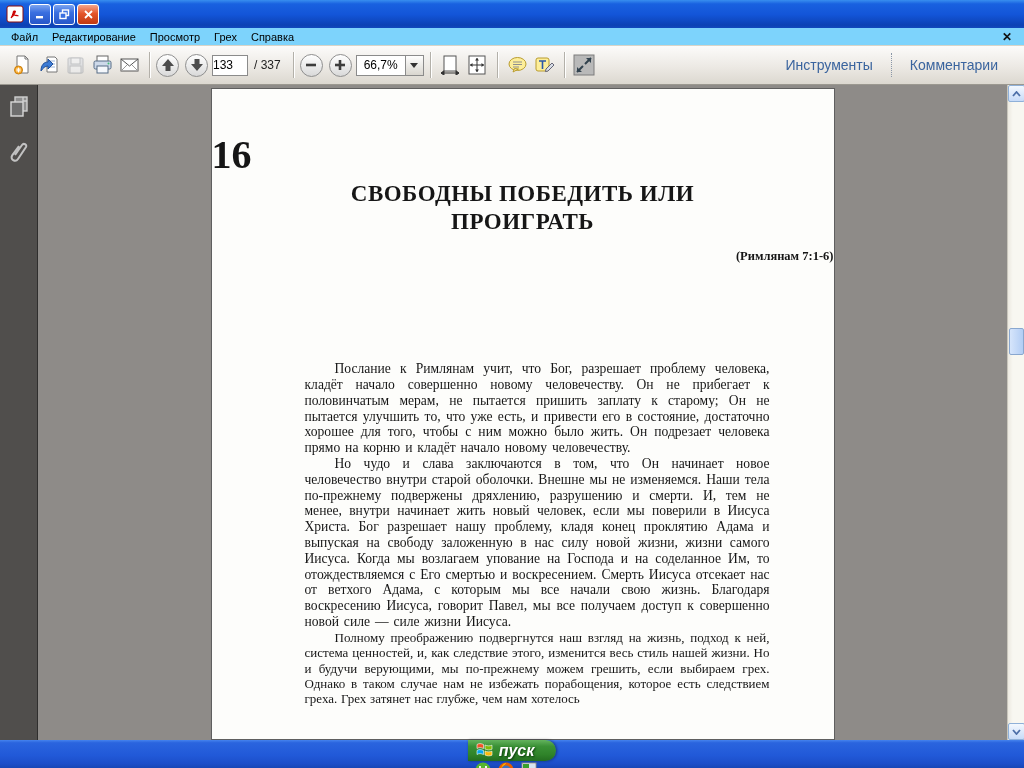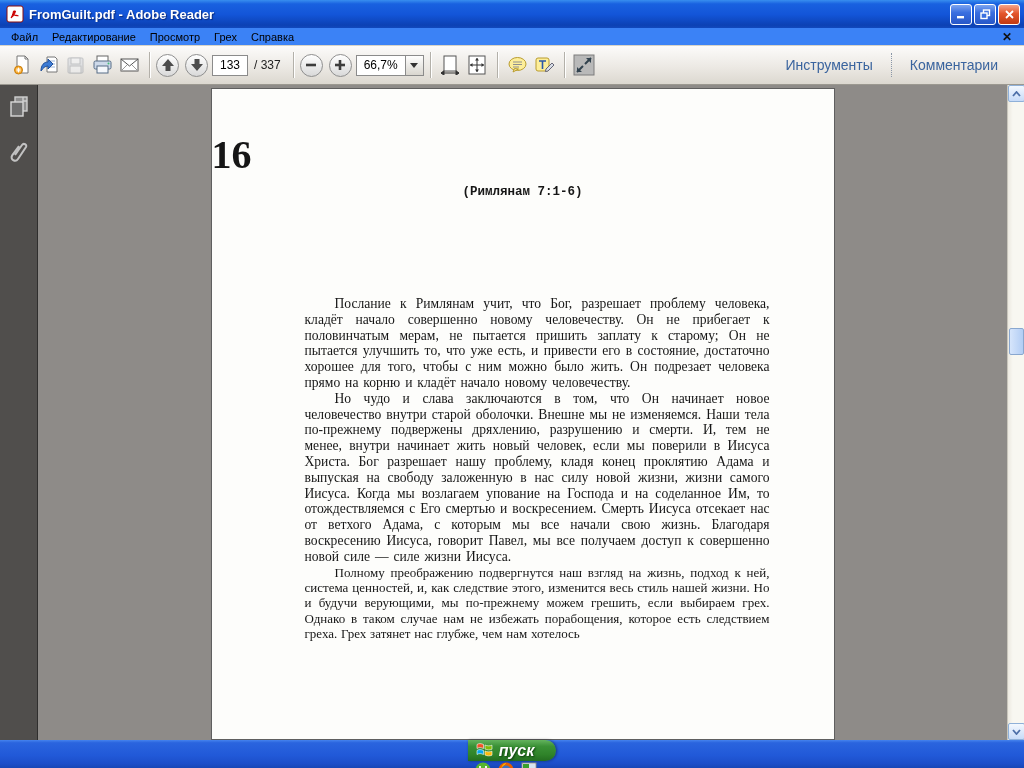--- a/index.html
+++ b/index.html
@@ -13,35 +13,35 @@
   .app-icon { width:18px; height:18px; margin-right:5px; flex:0 0 auto; }
   .title-text { color:#fff; font-weight:bold; font-size:13px; text-shadow:1px 1px 1px #0a2a7a; flex:1;
     white-space:nowrap; overflow:hidden; }
   .win-controls { display:flex; gap:2px; }
   .wc { width:22px; height:21px; border-radius:3px; border:1px solid #fff; display:flex;
     align-items:center; justify-content:center; cursor:pointer; padding:0; }
   .wc.blue { background:linear-gradient(180deg,#7ba4ef 0%,#3a6fe0 40%,#2757c8 100%); }
   .wc.red  { background:linear-gradient(180deg,#f4a58a 0%,#e4552b 45%,#c03a12 100%); }
 
   
-  .menubar { height:18px; background:#3b82f6; display:flex; align-items:center; font-size:11px;
+  .menubar { height:18px; background:#7dd3fc; display:flex; align-items:center; font-size:11px;
     color:#000; border-bottom:1px solid #d8d4c8; padding:0 4px; }
   .menu-item { padding:1px 7px; cursor:default; }
   .menubar .spacer { flex:1; }
   .menu-close { font-size:12px; font-weight:bold; padding:0 8px; cursor:pointer; color:#111; }
 
   
   .toolbar { height:39px; display:flex; align-items:center; padding:0 8px;
     background:linear-gradient(180deg,#fcfbfa 0%,#ece9e4 55%,#dcd8d0 100%);
     border-bottom:1px solid #9b9890; }
   .tb-btn { width:27px; height:27px; display:flex; align-items:center; justify-content:center;
     border:1px solid transparent; border-radius:2px; cursor:pointer; background:transparent; padding:0; }
   .tb-btn.disabled { opacity:.45; cursor:default; }
   .tb-sep { width:1px; height:26px; background:#b3b0a9; margin:0 6px; box-shadow:1px 0 0 #fff; }
-  .page-input { width:36px; height:21px; border:1px solid #8b8b8b; text-align:center; font-size:12px;
+  .page-input { width:36px; height:21px; border:1px solid #8b8b8b; font-size:12px;
     font-family:"Liberation Sans",sans-serif; background:#fff; margin:0 4px; }
   .page-total { font-size:12px; color:#222; margin:0 6px 0 2px; white-space:nowrap; }
   .zoom-box { height:21px; min-width:50px; border:1px solid #8b8b8b; background:#fff; font-size:12px;
     display:flex; align-items:center; justify-content:center; padding:0 6px; margin-left:4px; }
   .zoom-drop { width:18px; height:21px; border:1px solid #8b8b8b; border-left:none;
     background:linear-gradient(180deg,#fefefe,#d9d6cf); display:flex; align-items:center;
     justify-content:center; cursor:pointer; }
   .caret-down { width:0; height:0; border-left:4px solid transparent; border-right:4px solid transparent;
     border-top:5px solid #333; }
   .tb-right { margin-left:auto; display:flex; align-items:center; height:100%; }
@@ -53,21 +53,21 @@
   .navpanel { width:38px; background:#504e4c; border-right:1px solid #2f2e2d; padding-top:10px;
     display:flex; flex-direction:column; align-items:center; gap:22px; }
   .nav-icon { width:24px; height:24px; display:flex; align-items:center; justify-content:center;
     cursor:pointer; }
   .docpane { flex:1; background:#8e8b88; position:relative; overflow:hidden; }
   .page { width:624px; height:652px; margin:3px auto 0; background:#fdfdfb; border:1px solid #5f5f5f;
     font-family:"Liberation Serif", serif; color:#161616; overflow:hidden; }
   .chapter-number { text-align:left; margin-top:42px; font-size:40px; font-weight:bold; }
   .chapter-title { text-align:center; font-size:23px; font-weight:bold; line-height:1.2;
     letter-spacing:.5px; margin-top:2px; }
-  .chapter-subtitle { text-align:center; font-size:12.5px; font-weight:bold; margin-top:7px;font-family:Liberation Mono, monospace; }
+  .chapter-subtitle { text-align:right; font-size:12.5px; font-weight:bold; margin-top:14px; }
   .bodytext { margin:97px 64px 4px 93px; }
   .bodytext p { font-size:13.6px; line-height:15.8px; text-align:justify; text-indent:30px;
     word-spacing:1.5px; }
   .bodytext p.tight { font-size:13px; line-height:15.4px; word-spacing:.5px; }
 
   
   .scrollbar { width:17px; background:linear-gradient(90deg,#ece9e0,#f8f7f1 30%); position:relative;
     border-left:1px solid #c9c6bc; }
   .sb-btn { position:absolute; left:0; width:17px; height:17px; border:1px solid #8fb0d8;
     border-radius:2px; background:linear-gradient(180deg,#f3f8fe,#c7dbf8); display:flex;
@@ -120,21 +120,20 @@
 <div class="window">
 
   <div class="titlebar">
     <span class="app-icon">
       <svg width="18" height="18" viewBox="0 0 18 18">
           <rect x="1" y="1" width="16" height="16" rx="2" fill="#fff" stroke="#8a0c0c"></rect>
           <path d="M5 13c2-1 4-4 4.5-7h-2C7 9 5.5 12 5 13z" fill="#c00" stroke="#c00"></path>
           <path d="M7 10c2-.5 5-.5 6 1-1.5.5-4 .2-6-1z" fill="#c00"></path>
         </svg>
     </span>
-    <span class="title-text">FromGuilt.pdf - Adobe Reader</span>
     <div class="win-controls">
       <button class="wc blue">
         <svg width="10" height="10" viewBox="0 0 10 10">
             <rect x="1" y="7" width="7" height="2.4" fill="#fff"></rect>
           </svg>
       </button>
       <button class="wc blue">
         <svg width="11" height="11" viewBox="0 0 11 11">
             <rect x="3.5" y="1" width="6" height="5.5" fill="none" stroke="#fff" stroke-width="1.4"></rect>
             <rect x="1" y="4" width="6" height="5.5" fill="#3a6fe0" stroke="#fff" stroke-width="1.4"></rect>
@@ -292,20 +291,24 @@
       <span class="nav-icon">
         <svg width="22" height="24" viewBox="0 0 22 24">
             <path d="M7 14L14 4c1.6-2.3 5.4-.4 4 2l-8 12c-2.6 3.8-8.3.3-5.8-3.6L11 5" fill="none" stroke="#c2c2c2" stroke-width="2"></path>
           </svg>
       </span>
     </div>
 
     <div class="docpane">
       <div class="page">
         <div class="chapter-number">16</div>
+        <div class="chapter-title">
+          <span>СВОБОДНЫ ПОБЕДИТЬ ИЛИ</span><br>
+          <span>ПРОИГРАТЬ</span>
+        </div>
         <div class="chapter-subtitle">(Римлянам 7:1-6)</div>
         <div class="bodytext">
           <p>Послание к Римлянам учит, что Бог, разрешает проблему человека, кладёт начало совершенно новому человечеству. Он не прибегает к половинчатым мерам, не пытается пришить заплату к старому; Он не пытается улучшить то, что уже есть, и привести его в состояние, достаточно хорошее для того, чтобы с ним можно было жить. Он подрезает человека прямо на корню и кладёт начало новому человечеству.</p>
           <p>Но чудо и слава заключаются в том, что Он начинает новое человечество внутри старой оболочки. Внешне мы не изменяемся. Наши тела по-прежнему подвержены дряхлению, разрушению и смерти. И, тем не менее, внутри начинает жить новый человек, если мы поверили в Иисуса Христа. Бог разрешает нашу проблему, кладя конец проклятию Адама и выпуская на свободу заложенную в нас силу новой жизни, жизни самого Иисуса. Когда мы возлагаем упование на Господа и на соделанное Им, то отождествляемся с Его смертью и воскресением. Смерть Иисуса отсекает нас от ветхого Адама, с которым мы все начали свою жизнь. Благодаря воскресению Иисуса, говорит Павел, мы все получаем доступ к совершенно новой силе — силе жизни Иисуса.</p>
           <p class="tight">Полному преображению подвергнутся наш взгляд на жизнь, подход к ней, система ценностей, и, как следствие этого, изменится весь стиль нашей жизни. Но и будучи верующими, мы по-прежнему можем грешить, если выбираем грех. Однако в таком случае нам не избежать порабощения, которое есть следствием греха. Грех затянет нас глубже, чем нам хотелось</p>
         </div>
       </div>
     </div>
 
     <div class="scrollbar">

